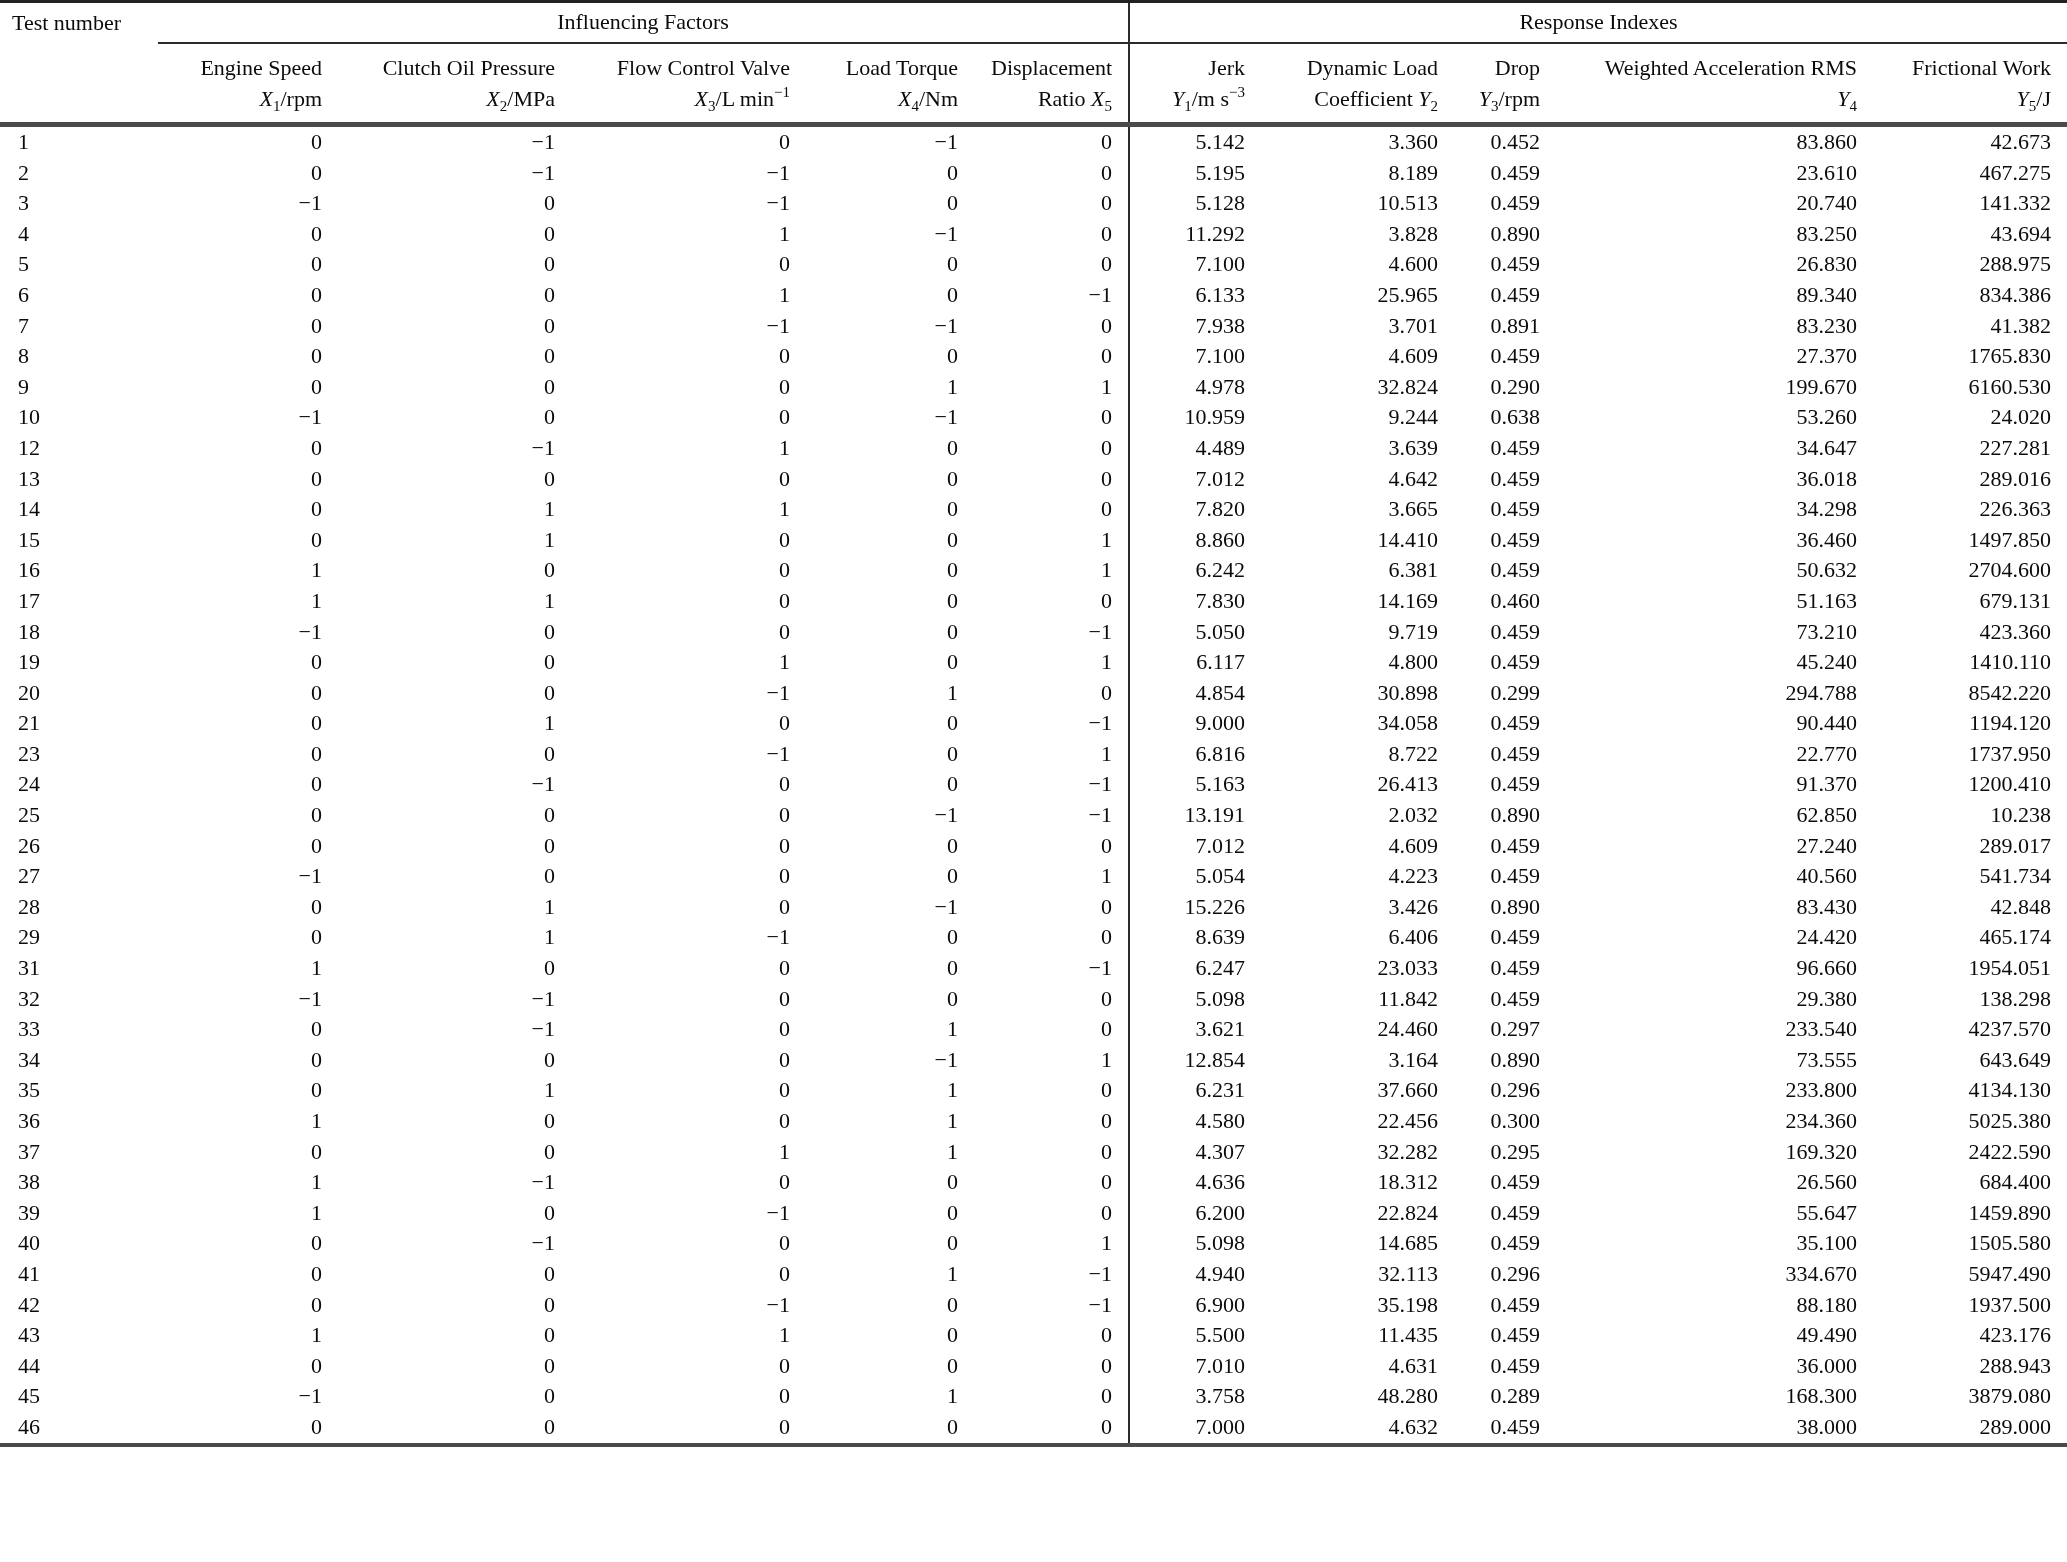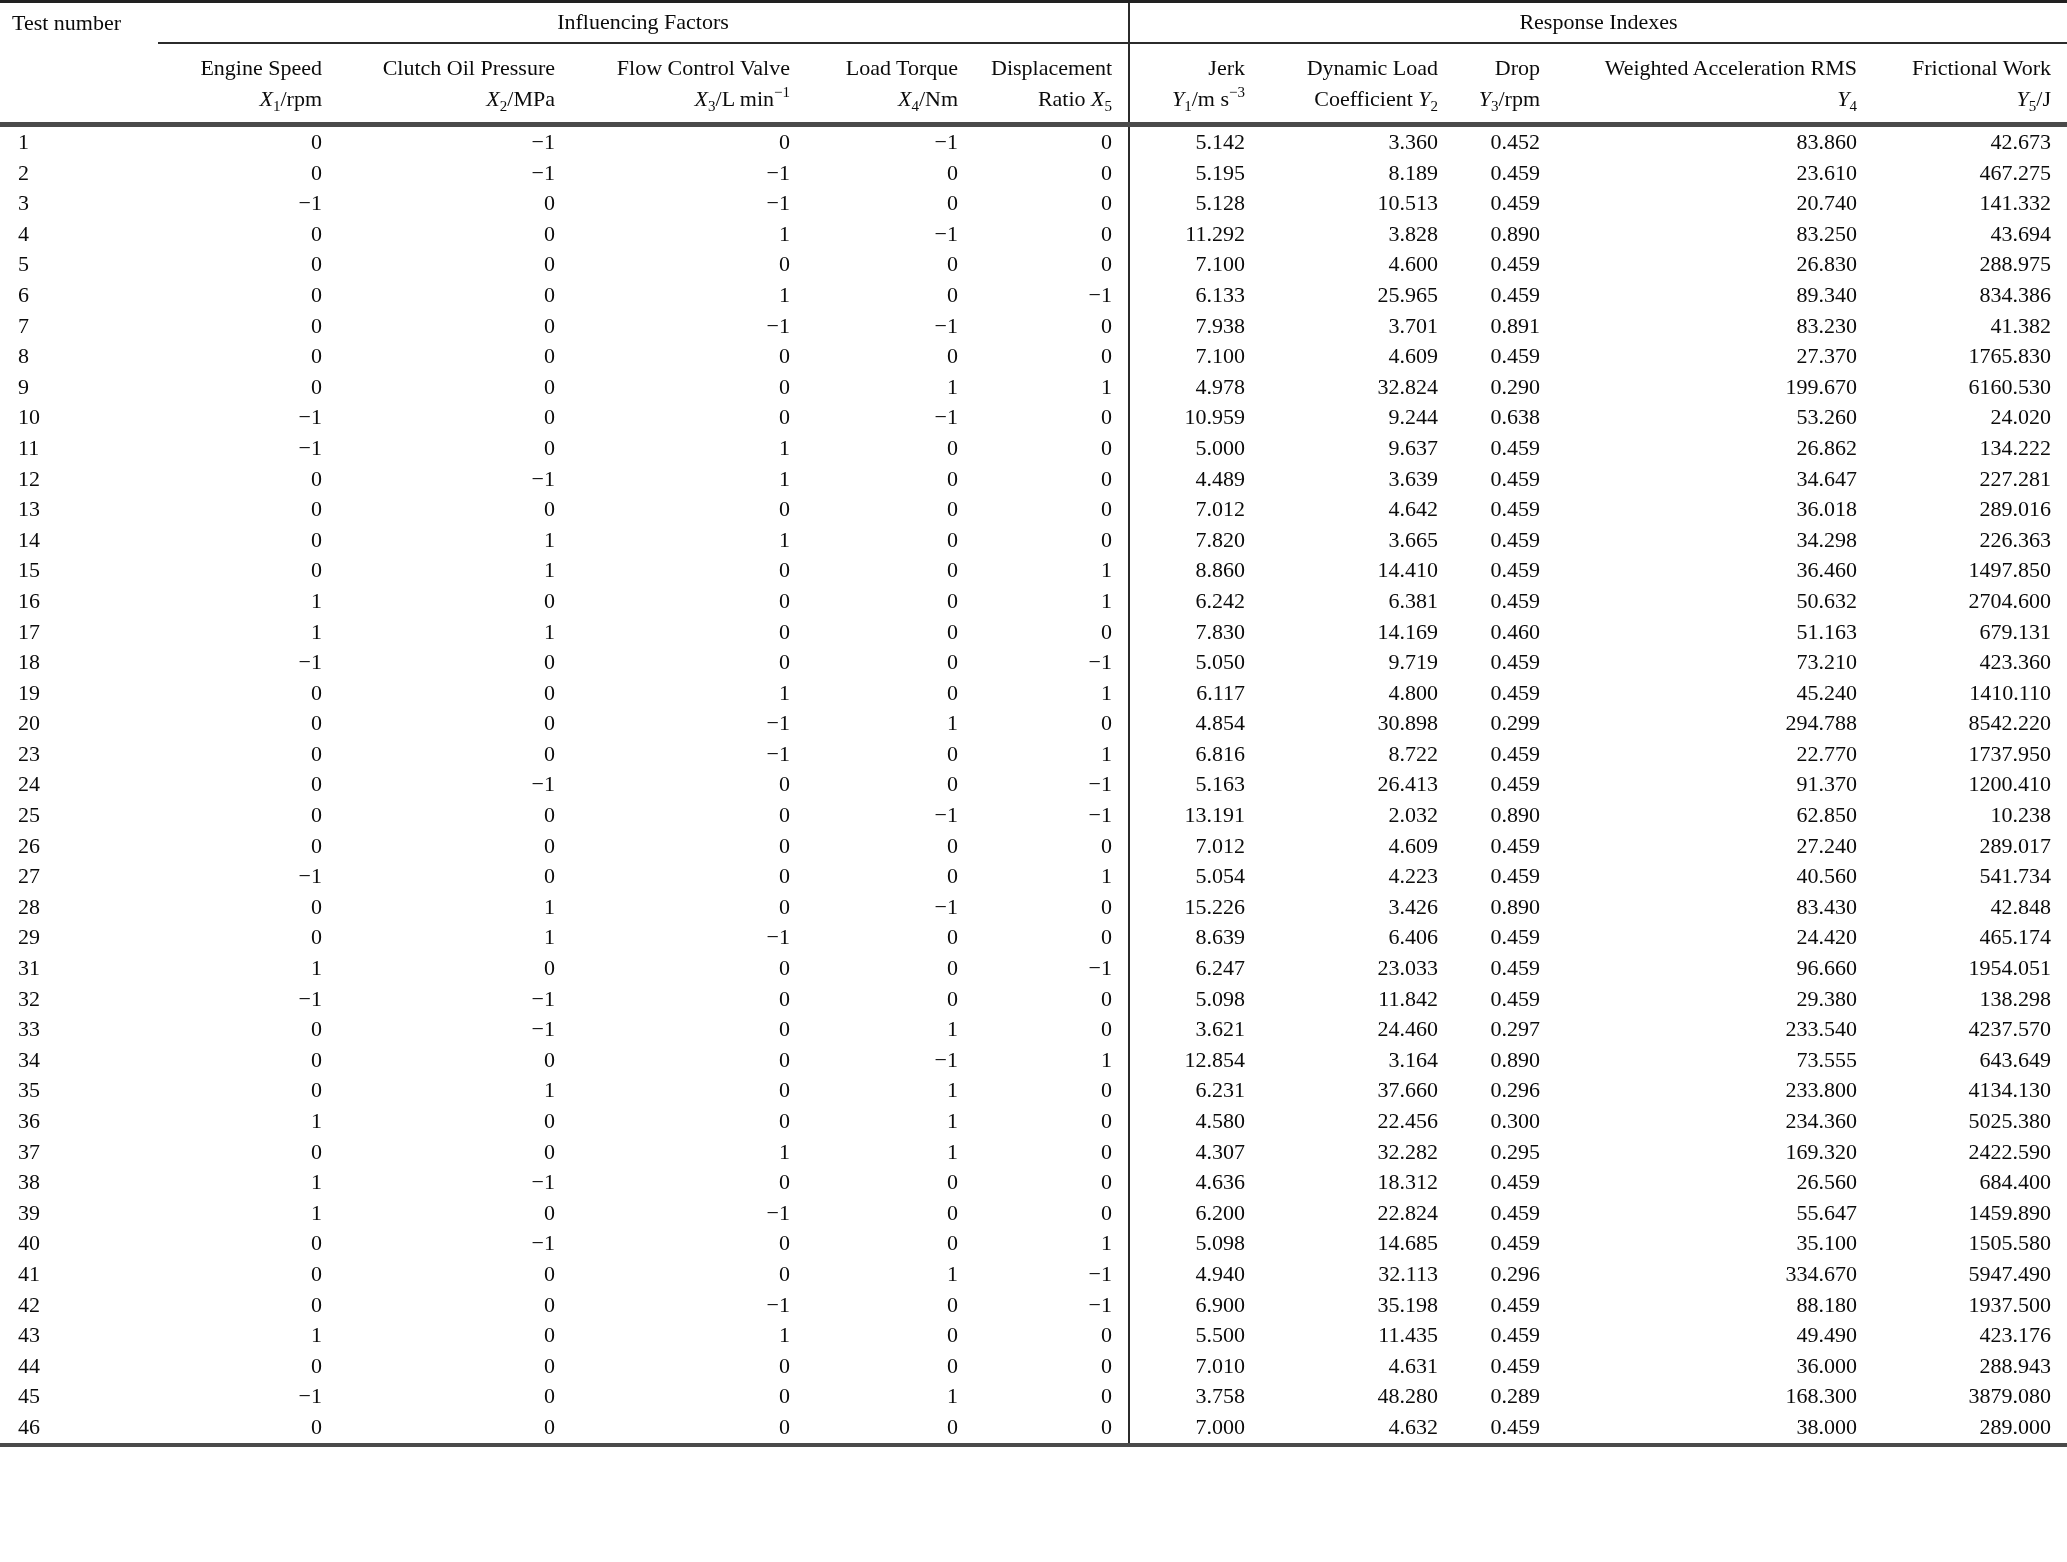--- a/index.html
+++ b/index.html
@@ -255,33 +255,20 @@
           <td>0</td>
           <td>−1</td>
           <td>0</td>
           <td>10.959</td>
           <td>9.244</td>
           <td>0.638</td>
           <td>53.260</td>
           <td>24.020</td>
         </tr>
         <tr>
-          <td>11</td>
-          <td>−1</td>
-          <td>0</td>
-          <td>1</td>
-          <td>0</td>
-          <td>0</td>
-          <td>5.000</td>
-          <td>9.637</td>
-          <td>0.459</td>
-          <td>26.862</td>
-          <td>134.222</td>
-        </tr>
-        <tr>
           <td>12</td>
           <td>0</td>
           <td>−1</td>
           <td>1</td>
           <td>0</td>
           <td>0</td>
           <td>4.489</td>
           <td>3.639</td>
           <td>0.459</td>
           <td>34.647</td>
@@ -385,20 +372,33 @@
           <td>−1</td>
           <td>1</td>
           <td>0</td>
           <td>4.854</td>
           <td>30.898</td>
           <td>0.299</td>
           <td>294.788</td>
           <td>8542.220</td>
         </tr>
         <tr>
+          <td>21</td>
+          <td>0</td>
+          <td>1</td>
+          <td>0</td>
+          <td>0</td>
+          <td>−1</td>
+          <td>9.000</td>
+          <td>34.058</td>
+          <td>0.459</td>
+          <td>90.440</td>
+          <td>1194.120</td>
+        </tr>
+        <tr>
           <td>23</td>
           <td>0</td>
           <td>0</td>
           <td>−1</td>
           <td>0</td>
           <td>1</td>
           <td>6.816</td>
           <td>8.722</td>
           <td>0.459</td>
           <td>22.770</td>

